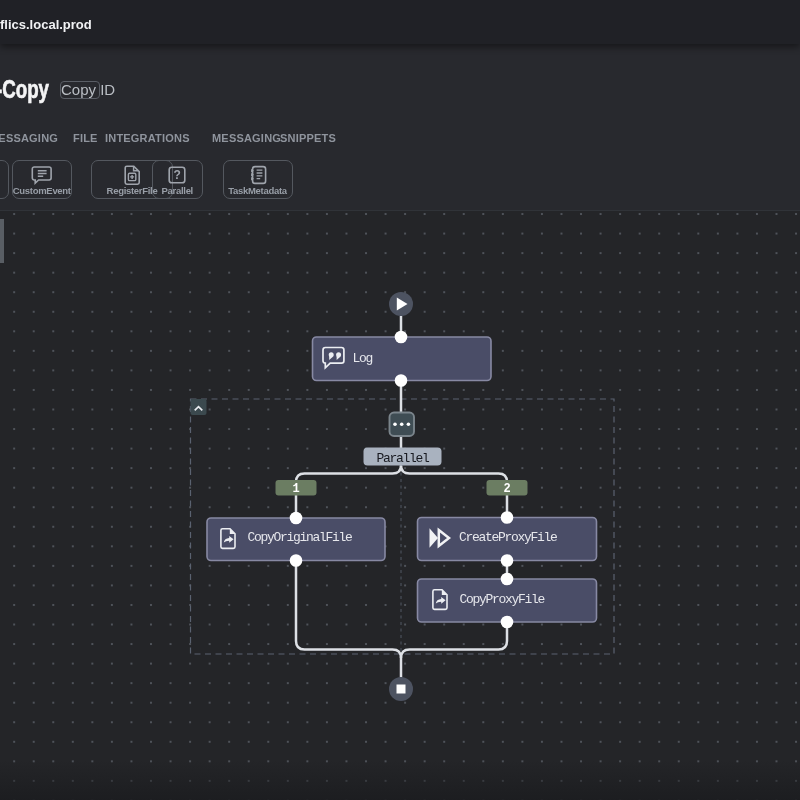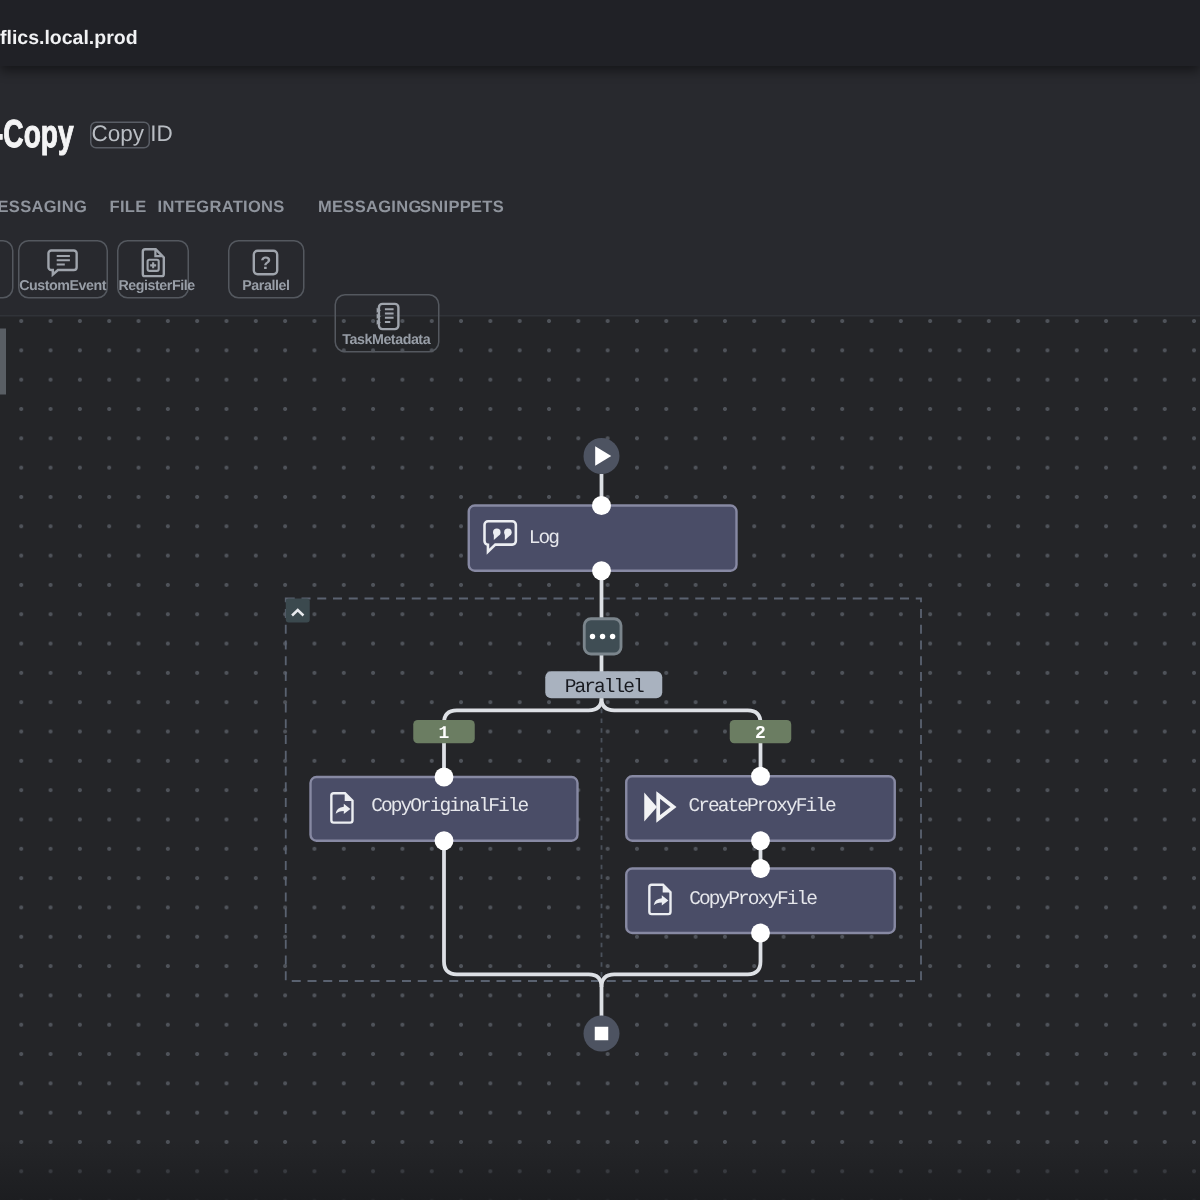--- a/index.html
+++ b/index.html
@@ -46,37 +46,37 @@
     </div>
     <div class="toolbar">
       <div class="tbtn" style="left:-52px; width:61px;"></div>
       <div class="tbtn" style="left:11.5px; width:60.5px;">
         <svg width="22" height="20" viewBox="0 0 22 20">
           <path d="M4.2 2 h14 a1.9 1.9 0 0 1 1.9 1.9 v9.2 a1.9 1.9 0 0 1 -1.9 1.9 h-10.6 l-3.4 3.1 v-3.1 h-1 a1.9 1.9 0 0 1 -1.9 -1.9 v-9.2 a1.9 1.9 0 0 1 1.9 -1.9 z" fill="none" stroke="#9fa4ac" stroke-width="1.6"></path>
           <path d="M6.8 5.7 h8.8 M6.8 8.5 h8.8 M6.8 11.3 h5.4" stroke="#9fa4ac" stroke-width="1.4"></path>
         </svg>
         <div class="lbl">CustomEvent</div>
       </div>
-      <div class="tbtn" style="left:78px; width:48px;">
+      <div class="tbtn" style="left:91px; width:82px;">
         <svg width="18" height="20" viewBox="0 0 18 20">
           <path d="M3.8 1.2 h7 l5.4 5.4 v11 a1.6 1.6 0 0 1 -1.6 1.6 h-10.8 a1.6 1.6 0 0 1 -1.6 -1.6 v-14.8 a1.6 1.6 0 0 1 1.6 -1.6 z" fill="none" stroke="#9fa4ac" stroke-width="1.6"></path>
           <path d="M10.6 1.5 v4.3 h4.4" fill="none" stroke="#9fa4ac" stroke-width="1.5"></path>
           <rect x="5.4" y="8.2" width="7.4" height="7.4" rx="1.2" fill="none" stroke="#9fa4ac" stroke-width="1.4"></rect>
           <path d="M9.1 9.9 v4 M7.1 11.9 h4" stroke="#9fa4ac" stroke-width="1.4"></path>
         </svg>
         <div class="lbl">RegisterFile</div>
       </div>
       <div class="tbtn" style="left:151.5px; width:51.5px;">
         <svg width="20" height="20" viewBox="0 0 20 20">
           <rect x="2.2" y="2.2" width="15.6" height="15.6" rx="2.6" fill="none" stroke="#9fa4ac" stroke-width="1.6"></rect>
           <text x="10" y="14.2" font-size="12" font-weight="bold" fill="#9fa4ac" text-anchor="middle" font-family="Liberation Sans,sans-serif">?</text>
         </svg>
         <div class="lbl">Parallel</div>
       </div>
-      <div class="tbtn" style="left:222.5px; width:70px;margin-top:36px;">
+      <div class="tbtn" style="left:222.5px; width:70px;">
         <svg width="20" height="20" viewBox="0 0 20 20">
           <rect x="4.6" y="1.6" width="13" height="16.8" rx="2.4" fill="none" stroke="#9fa4ac" stroke-width="1.6"></rect>
           <path d="M8.6 5.2 h5.8 M8.6 8 h5.8 M8.6 10.8 h5.8 M8.6 13.6 h3.6" stroke="#9fa4ac" stroke-width="1.3"></path>
           <path d="M3.1 4.1 l2.9 1.7 -2.9 1.7 z M3.1 8.1 l2.9 1.7 -2.9 1.7 z M3.1 12.1 l2.9 1.7 -2.9 1.7 z" fill="#9fa4ac"></path>
         </svg>
         <div class="lbl">TaskMetadata</div>
       </div>
     </div>
   </div>
   <div class="canvas">

